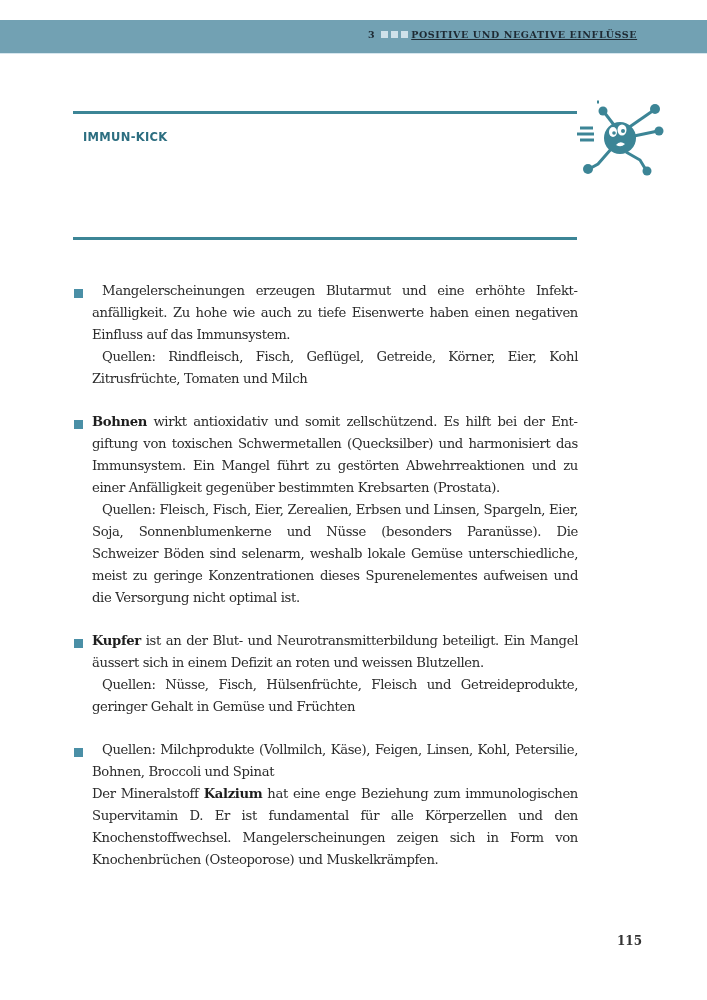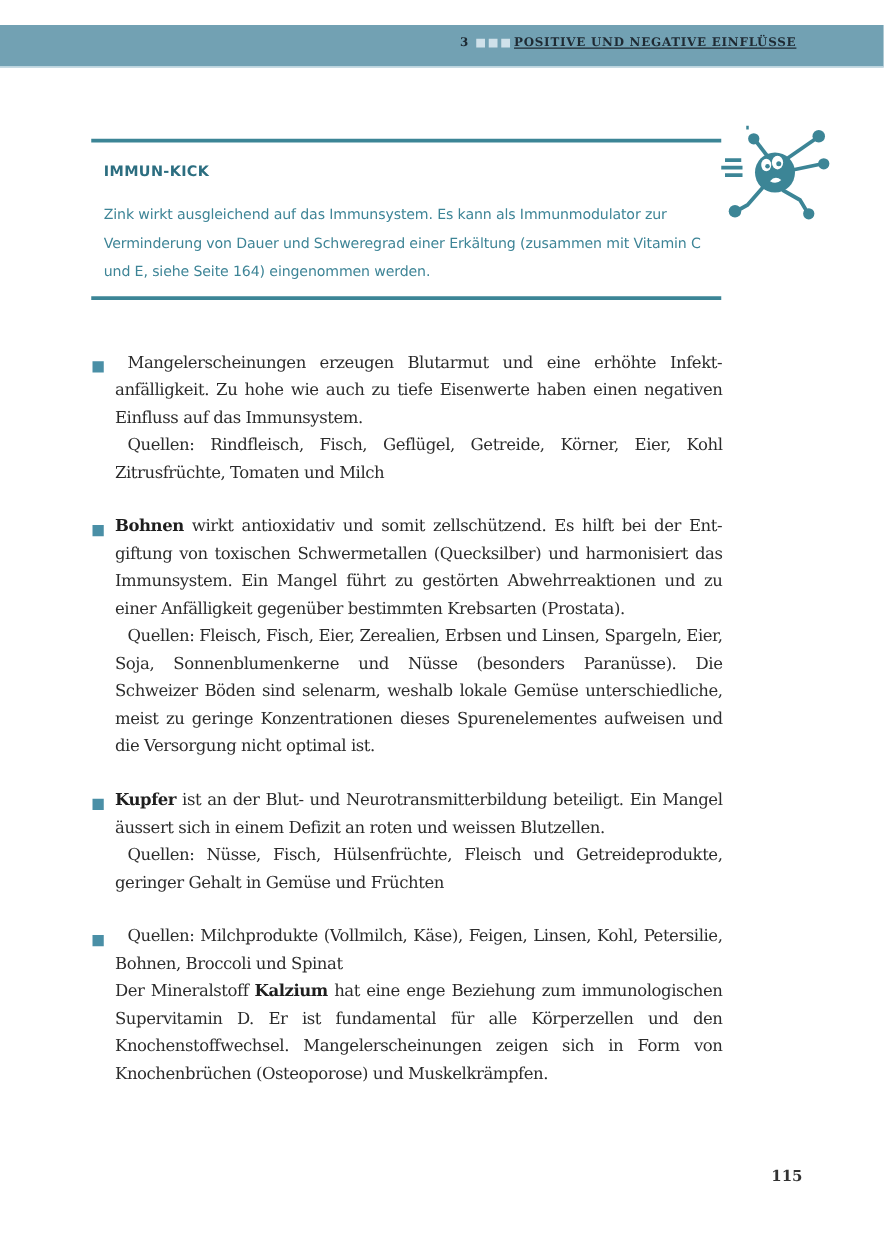--- a/index.html
+++ b/index.html
@@ -19,21 +19,21 @@
       display: flex; align-items: center;
       font-family: "DejaVu Serif", serif; font-weight: bold;
       font-size: 9.5px; letter-spacing: 0.6px; color: #1e2a33;
     }
     .chapter-num { margin-right: 6px; }
     .hdr-sq { width: 7px; height: 7px; background: #cfe1ea; margin-right: 3px; display: inline-block; }
     .hdr-sq:last-of-type { margin-right: 6px; }
     .chapter-title { text-transform: uppercase; text-decoration: underline; }
 
     .info-box {
-      position: absolute; left: 73px; top: 111px; width: 504px; height: 130px;
+      position: absolute; left: 73px; top: 111px; width: 504px; height: 130px; text-align: center;
     }
     .box-line { position: absolute; left: 0; width: 504px; height: 3px; background: #3c8596; }
     .box-line.top { top: 0; }
     .box-line.bottom { top: 126px; }
     .box-title {
       position: absolute; left: 10px; top: 19px;
       font-family: "DejaVu Sans", sans-serif; font-weight: bold;
       font-size: 11.5px; color: #2c6e80; letter-spacing: 0.3px;
     }
     .box-text {
@@ -69,21 +69,20 @@
     <span class="hdr-sq"></span>
     <span class="hdr-sq"></span>
     <span class="hdr-sq"></span>
     <span class="chapter-title">POSITIVE UND NEGATIVE EINFLÜSSE</span>
   </div>
 </div>
 
 <div class="info-box">
   <div class="box-line top" style="background: rgb(60, 133, 150);"></div>
   <div class="box-title">IMMUN-KICK</div>
-  <div class="box-text">Zink wirkt ausgleichend auf das Immunsystem. Es kann als Immunmodulator zur Verminderung von Dauer und Schweregrad einer Erkältung (zusammen mit Vitamin C und E, siehe Seite 164) eingenommen werden.</div>
   <div class="box-line bottom" style="background: rgb(60, 133, 150);"></div>
 </div>
 
 <svg class="virus-icon" viewBox="574 100 96 78" xmlns="http://www.w3.org/2000/svg">
   <g fill="#3c8596" stroke="#3c8596">
 
     <line x1="580" y1="128" x2="593" y2="128" stroke-width="3"></line>
     <line x1="577" y1="134" x2="594" y2="134" stroke-width="3"></line>
     <line x1="580" y1="140" x2="594" y2="140" stroke-width="3"></line>
     <line x1="597" y1="102" x2="599" y2="102" stroke-width="3"></line>

